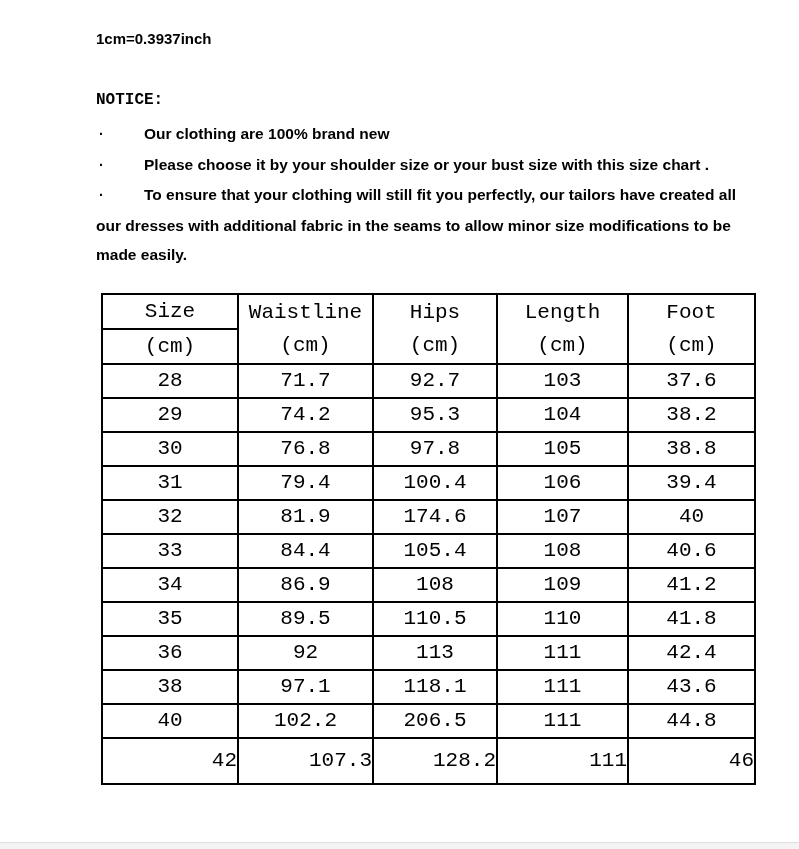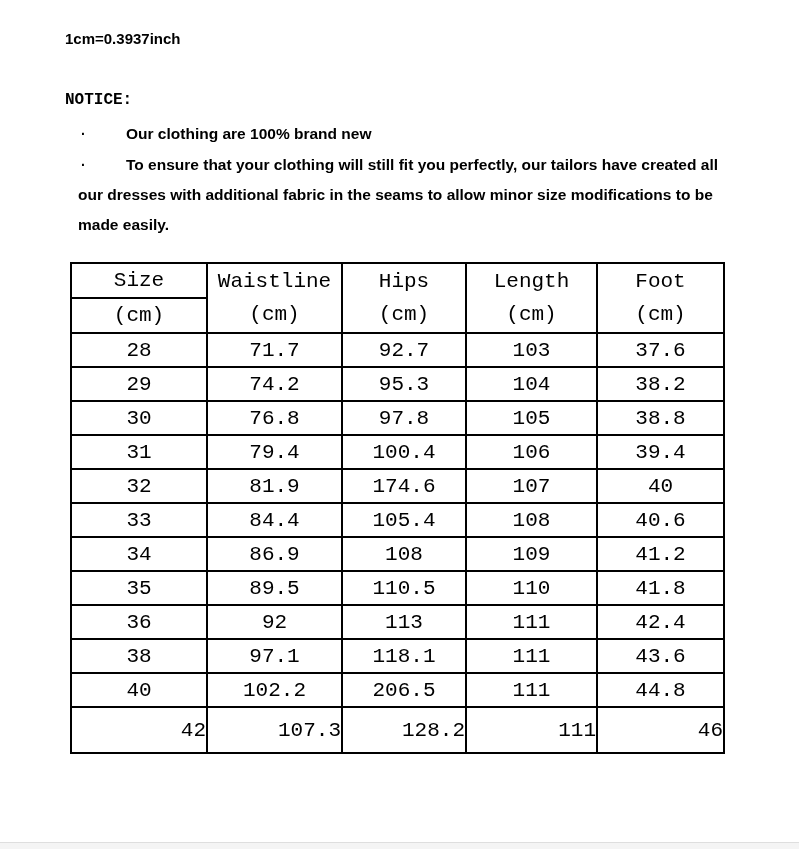--- a/index.html
+++ b/index.html
@@ -5,36 +5,36 @@
   html, body { margin: 0; padding: 0; }
   body {
     width: 799px;
     height: 849px;
     background: #ffffff;
     color: #000000;
     font-family: "Liberation Sans", sans-serif;
     position: relative;
     overflow: hidden;
   }
-  .page { padding: 30px 70px 0 65px; }
+  .page { padding: 30px 70px 0 96px; }
 
   .conv-note {
     margin: 0;
     font-size: 15px;
     font-weight: bold;
     line-height: 17px;
   }
   .notice-title {
     margin: 45px 0 0 0;
     font-size: 16px;
     font-weight: bold;
     line-height: 17px;
     font-family: Liberation Mono, monospace;
   }
-  .notice-list { margin-top: 10px; width: 664px; margin-left: 13px; }
+  .notice-list { margin-top: 10px; width: 664px; }
   .notice-item {
     margin: 0;
     font-size: 15.5px;
     font-weight: bold;
     line-height: 29.5px;
   }
   .bullet {
     display: inline-block;
     width: 48px;
     text-indent: 3px;
@@ -76,20 +76,21 @@
 <body>
 
 <div class="page">
 
   <p class="conv-note">1cm=0.3937inch</p>
 
   <h2 class="notice-title">NOTICE:</h2>
 
   <div class="notice-list">
       <p class="notice-item"><span class="bullet">·</span><span>Our clothing are 100% brand new</span></p>
+      <p class="notice-item"><span class="bullet">·</span><span>Please choose it by your shoulder size or your bust size with this size chart .</span></p>
       <p class="notice-item"><span class="bullet">·</span><span>To ensure that your clothing will still fit you perfectly, our tailors have created all our dresses with additional fabric in the seams to allow minor size modifications to be made easily.</span></p>
     </div>
 
   <table class="size-table">
     <colgroup>
         <col style="width: 136px;">
         <col style="width: 135px;">
         <col style="width: 124px;">
         <col style="width: 131px;">
         <col style="width: 127px;">

